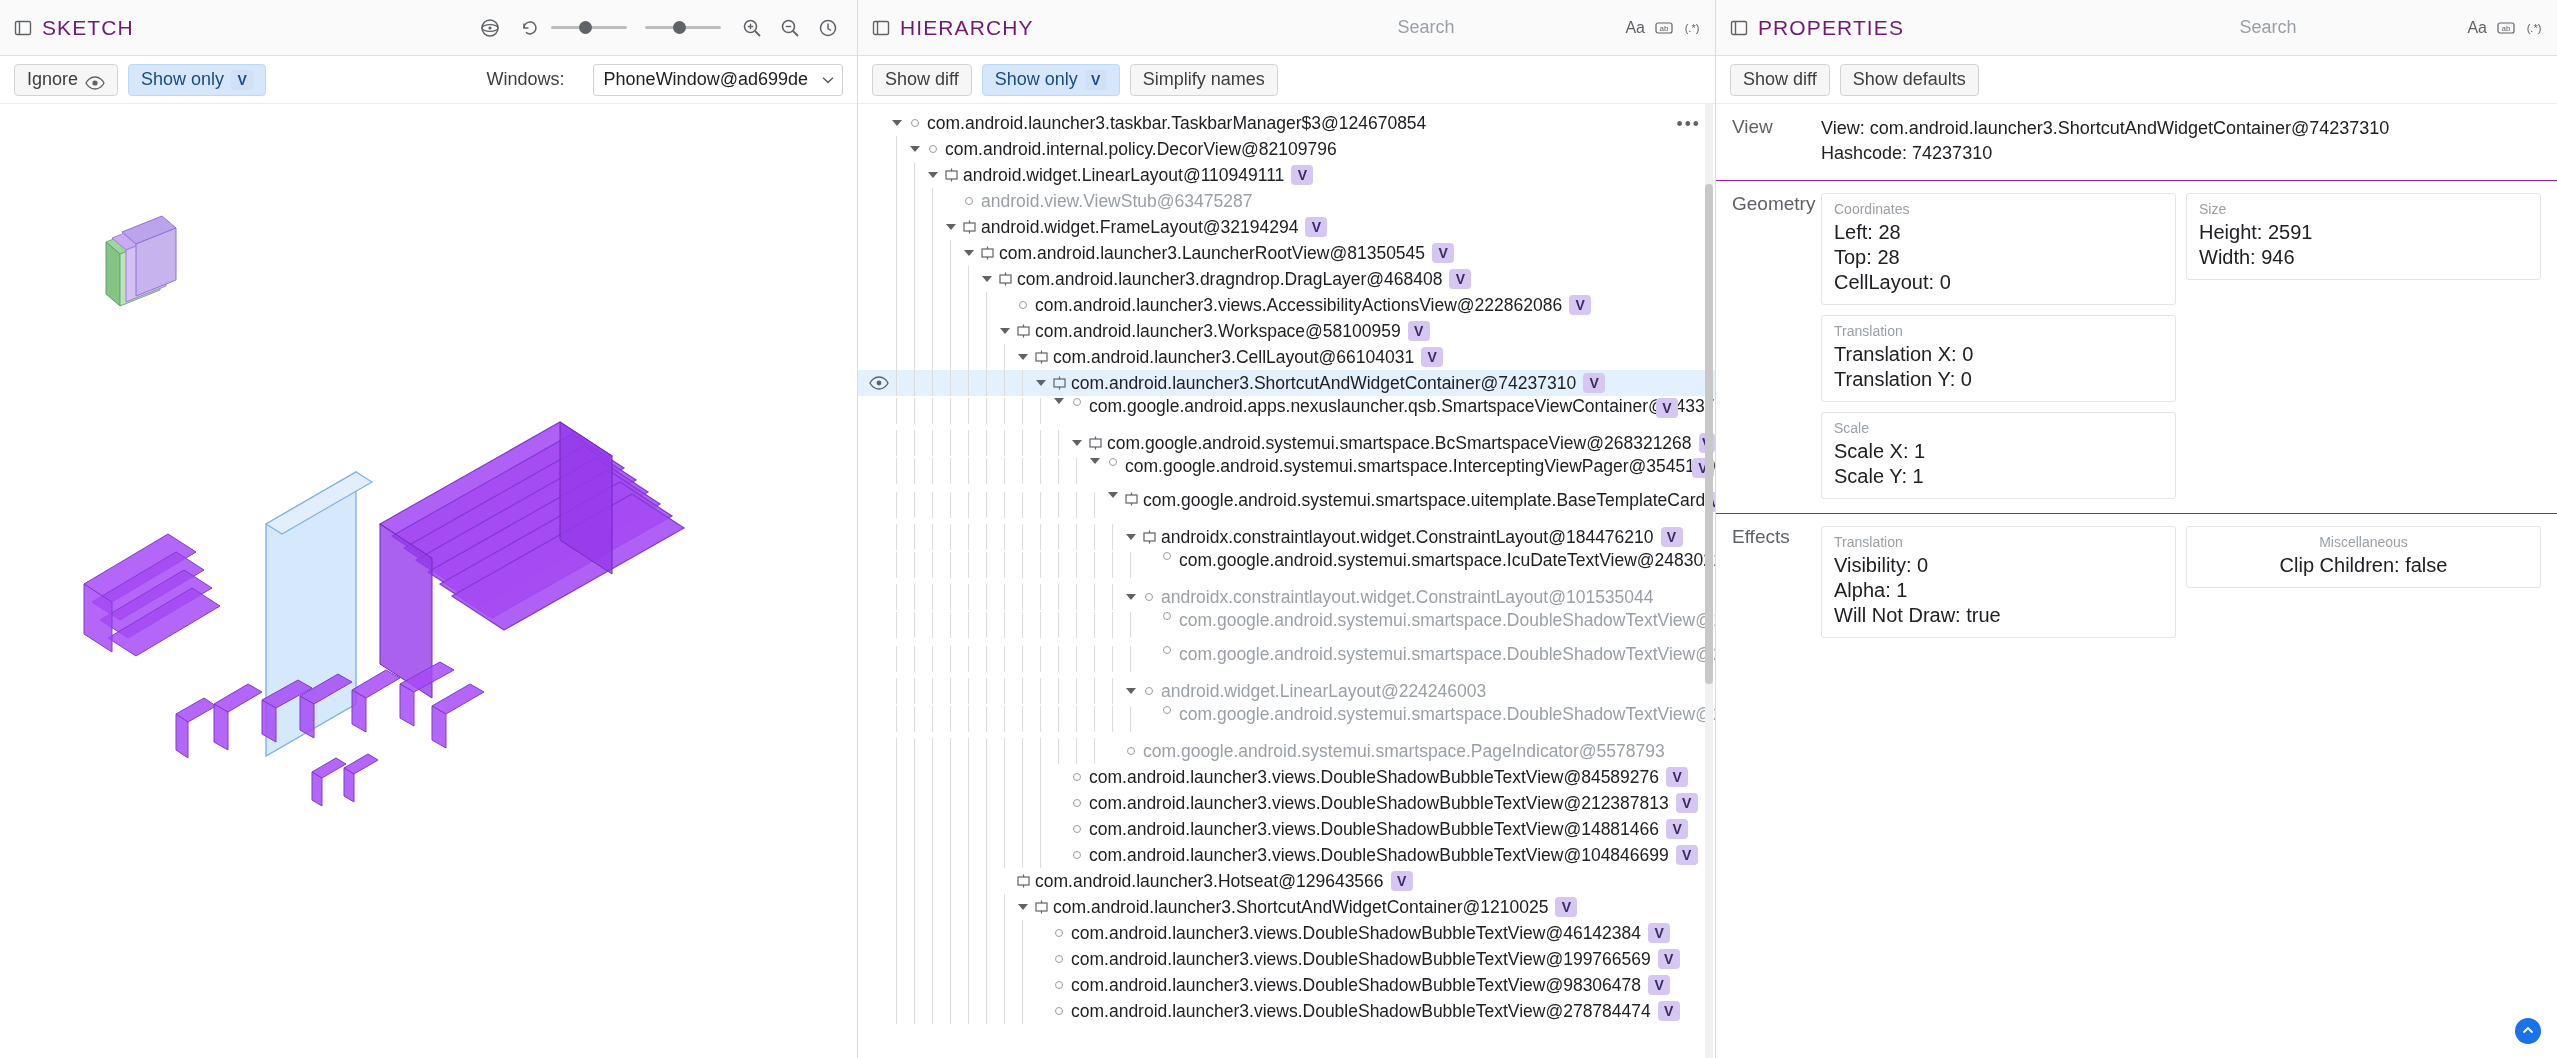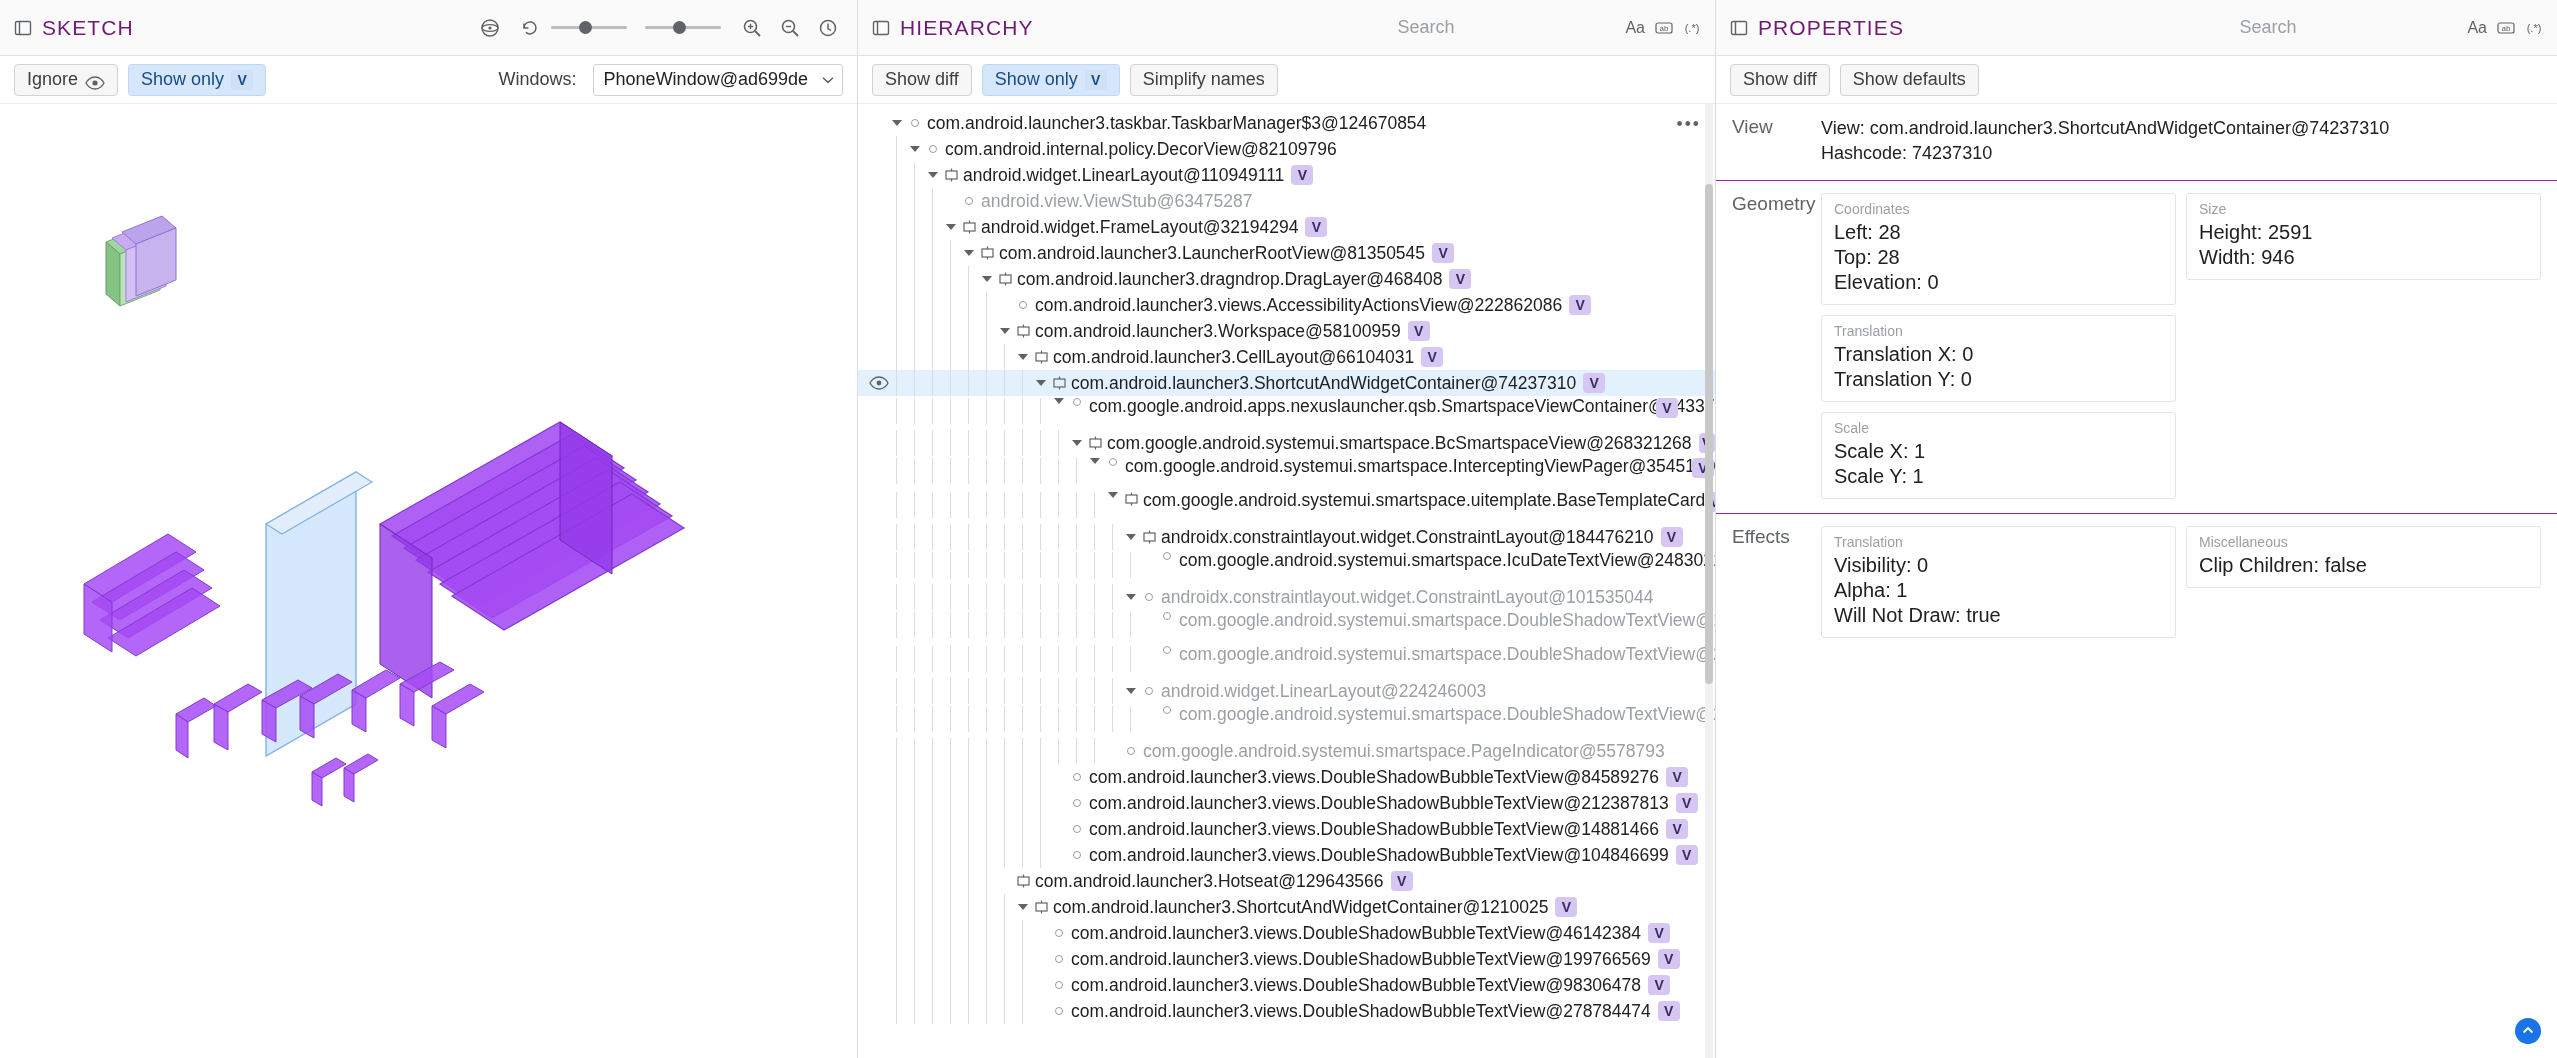--- a/index.html
+++ b/index.html
@@ -70,21 +70,21 @@
   .search-input::placeholder { color: #9aa0a6; }
   .mini-ic { color: #5f6368; font-size: 16px; }
 
   
   #sketch-panel { width: 858px; min-width: 858px; border-right: 1px solid #dadce0; }
   .sketch-canvas { position: relative; flex: 1 1 auto; background: #ffffff; overflow: hidden; }
   .windows-label { font-size: 18px; color: #3c4043; margin-right: 6px; }
   .select-box {
     border: 1px solid #d2d2d2; background: #fff; border-radius: 3px;
     height: 32px; display: inline-flex; align-items: center; gap: 14px;
-    padding: 0 8px 0 10px; font-size: 18px; color: #202124; cursor: pointer;
+    padding: 0 8px 0 10px; font-size: 18px; color: #202124; cursor: pointer; margin-left: 12px;
   }
   .slider { display: inline-flex; align-items: center; }
   .slider .track { width: 76px; height: 3px; background: #bdbdbd; border-radius: 2px; position: relative; }
   .slider .knob {
     position: absolute; top: -5px; width: 13px; height: 13px; border-radius: 50%;
     background: #5f6368;
   }
 
   
   #hierarchy-panel { width: 858px; min-width: 858px; border-right: 1px solid #dadce0; }
@@ -135,21 +135,21 @@
   .prop-section-body { flex: 1 1 auto; display: flex; flex-wrap: wrap; gap: 0 18px; padding-right: 16px; }
   .prop-kv { font-size: 18px; line-height: 25px; color: #202124; }
   .card {
     border: 1px solid #e4e4e4; border-radius: 3px;
     padding: 7px 12px 9px 12px; min-width: 300px;
   }
   .card-title { font-size: 14px; color: #9aa0a6; margin-bottom: 3px; }
   .card-row { font-size: 20px; line-height: 25px; }
   .cards-grid { display: flex; flex-wrap: wrap; gap: 10px; width: 100%; }
   .col-left { flex: 1 1 340px; }
-  .col-right { flex: 1 1 340px; }
+  .col-right { flex: 1 1 340px; text-align: center; }
   .stackcol { display: flex; flex-direction: column; gap: 10px; flex: 1 1 340px; }
 
   .fab {
     position: absolute; right: 16px; bottom: 14px;
     width: 26px; height: 26px; border-radius: 50%;
     background: #1a73e8; color: #fff;
     display: flex; align-items: center; justify-content: center;
     font-size: 17px; cursor: pointer;
   }
 </style>
@@ -987,21 +987,21 @@
                 <div class="card-title">Coordinates</div>
                 <div class="card-row">
                   <span>Left:</span>
                   <span>28</span>
                 </div>
                 <div class="card-row">
                   <span>Top:</span>
                   <span>28</span>
                 </div>
                 <div class="card-row">
-                  <span>Elevation:</span>
+                  <span>CellLayout:</span>
                   <span>0</span>
                 </div>
               </div>
               <div class="card">
                 <div class="card-title">Translation</div>
                 <div class="card-row">
                   <span>Translation X:</span>
                   <span>0</span>
                 </div>
                 <div class="card-row">

